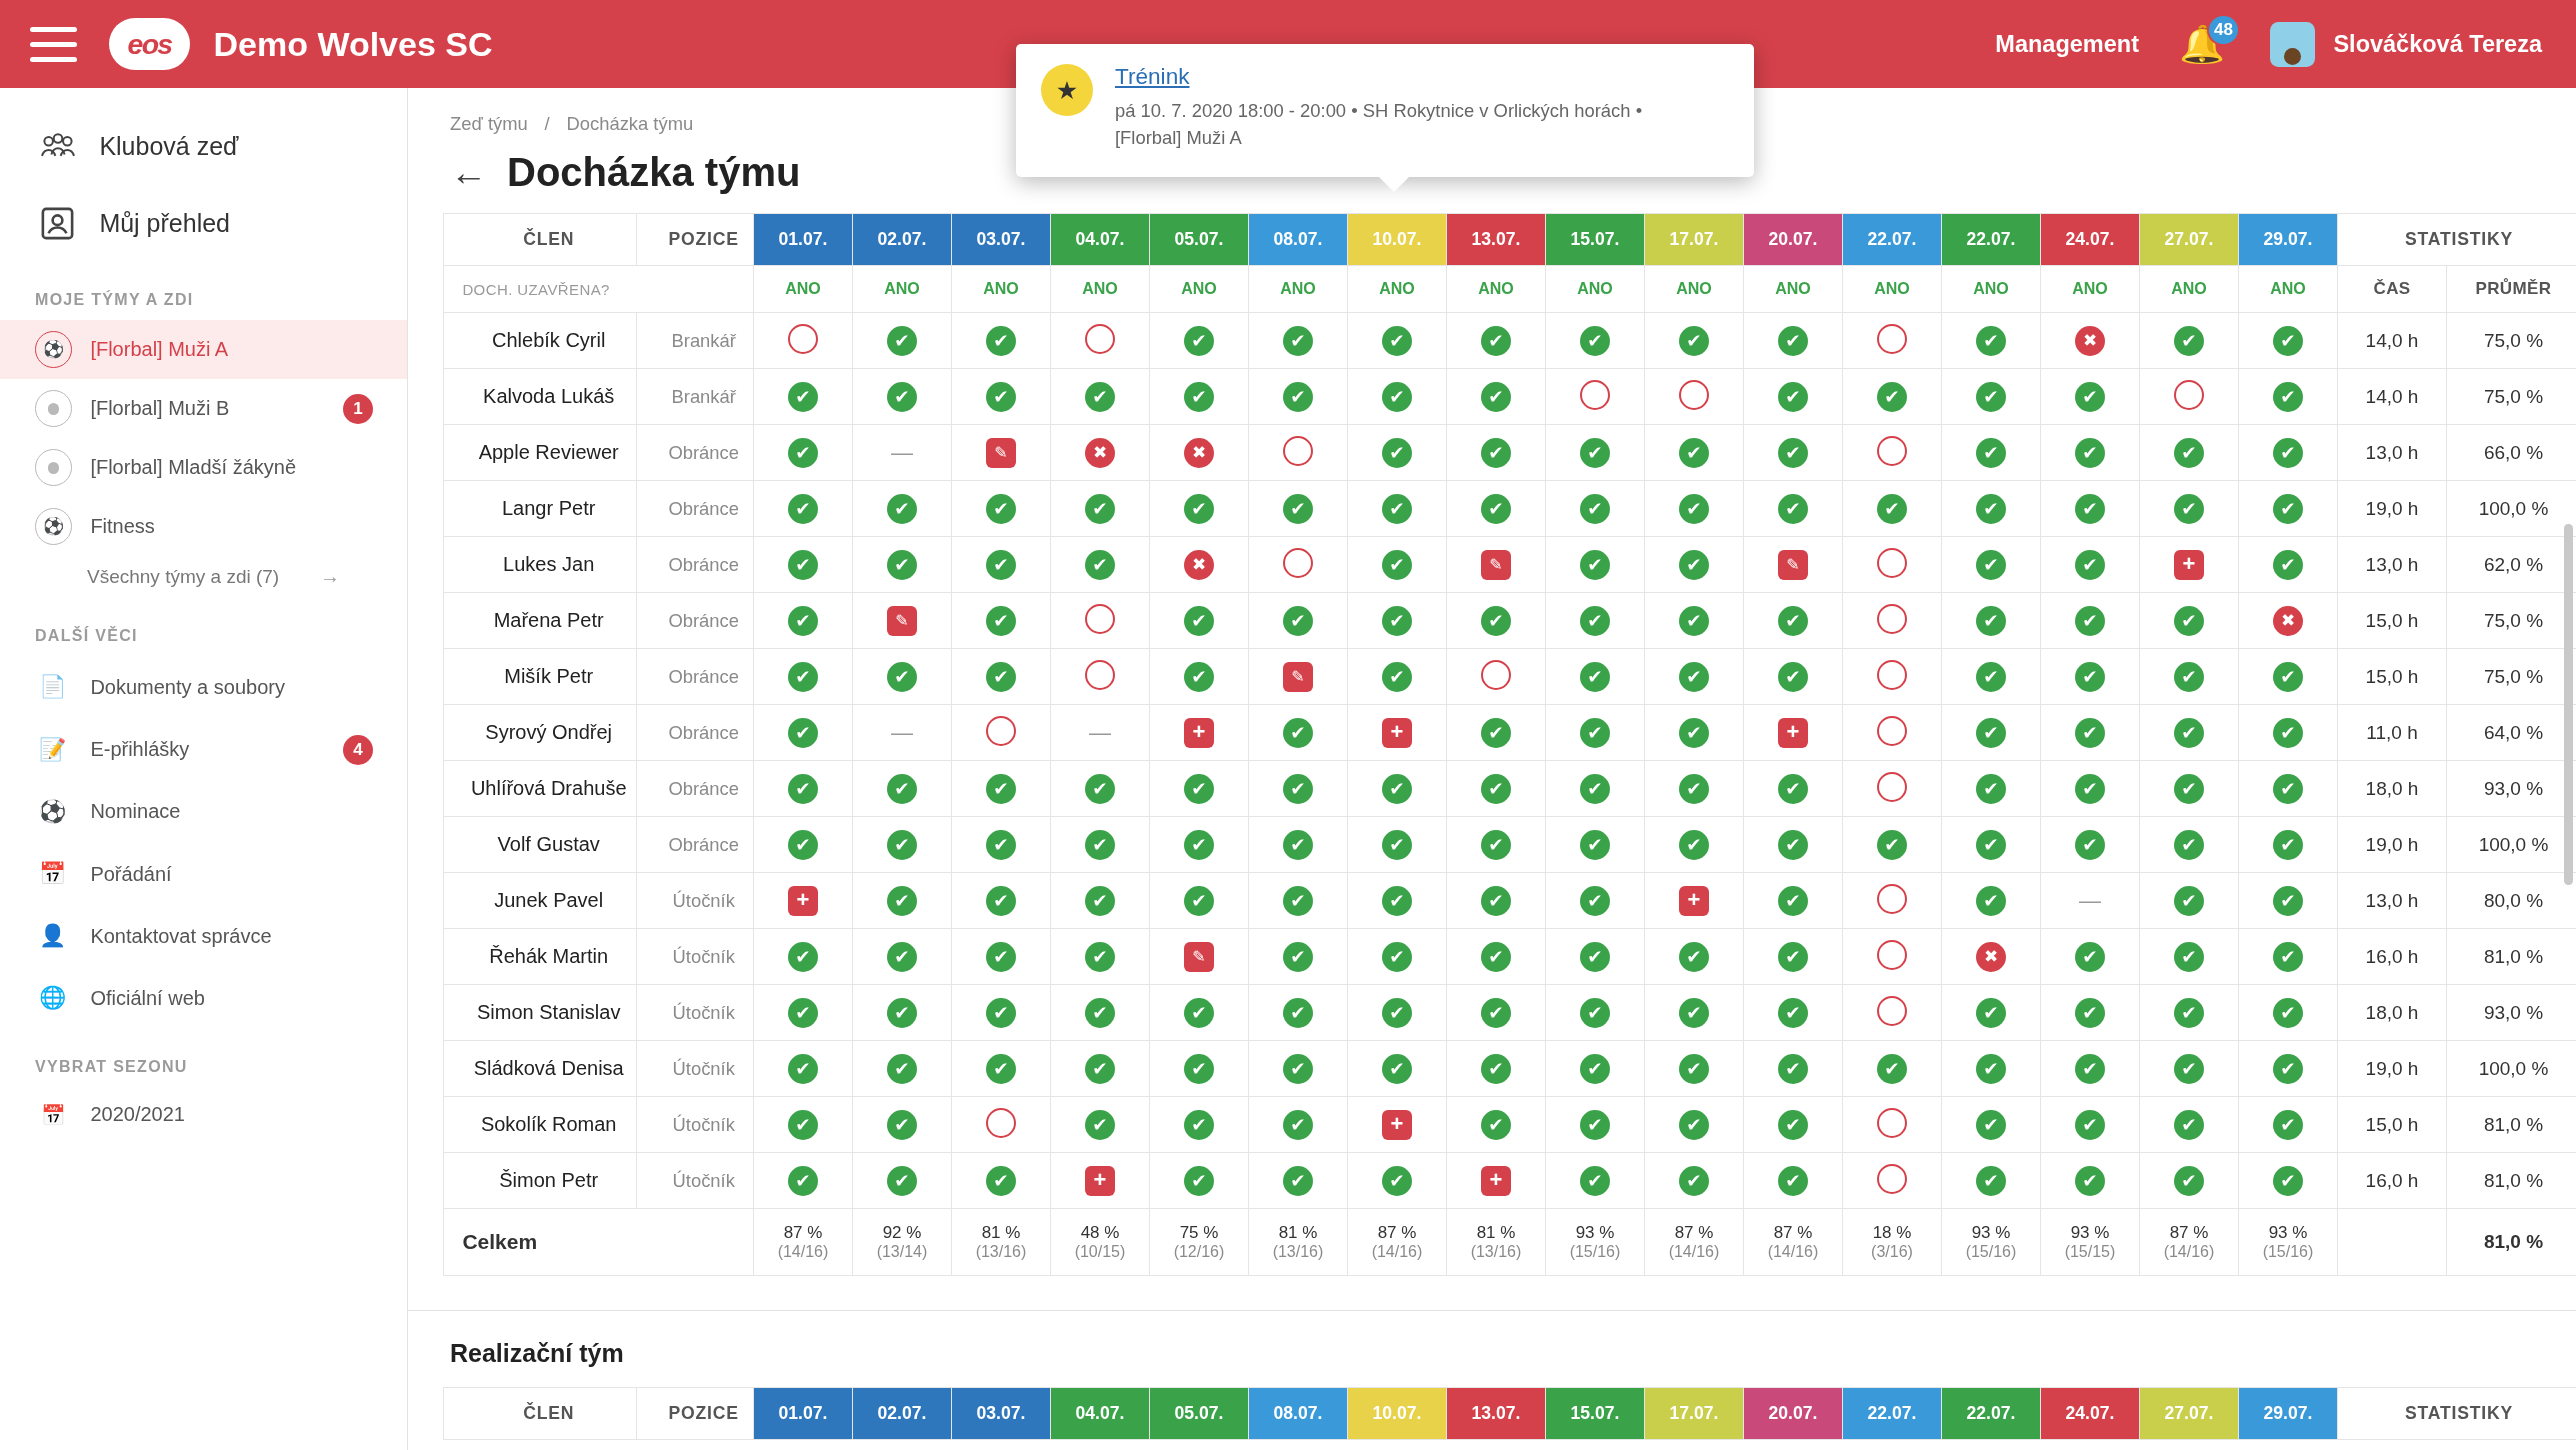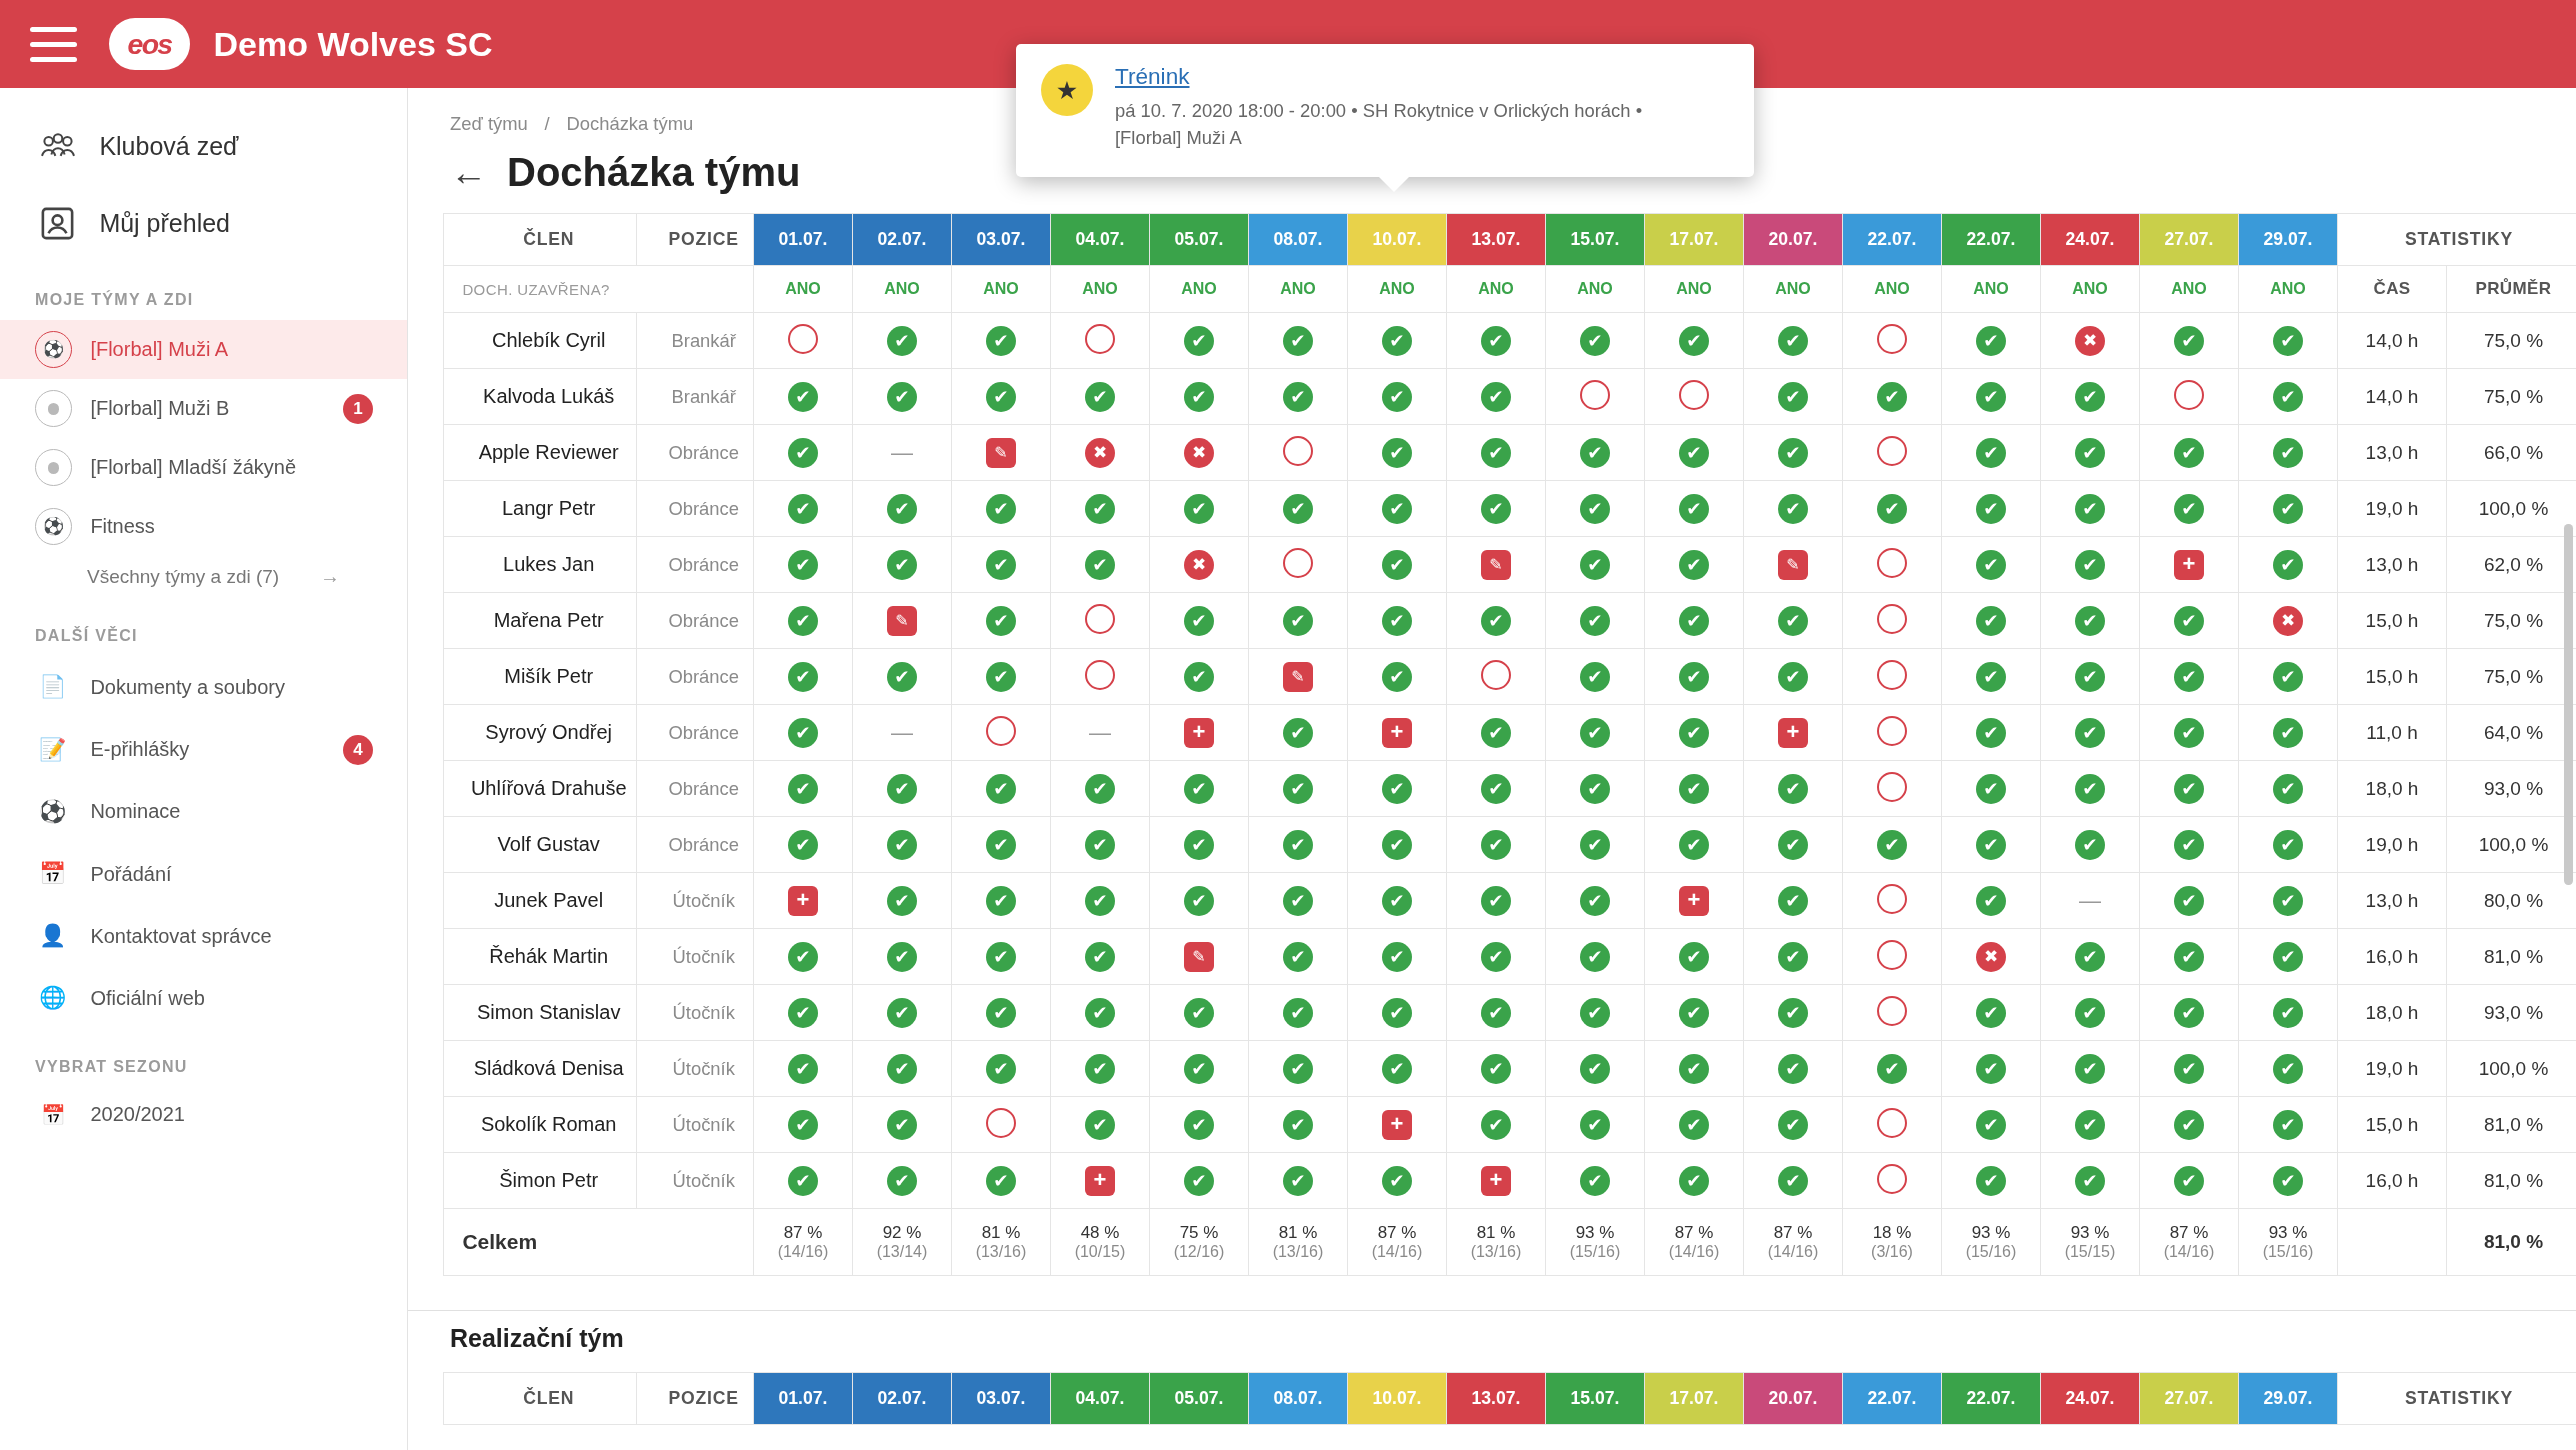--- a/index.html
+++ b/index.html
@@ -131,21 +131,21 @@
   
   .mk { display:inline-block; width:30px; height:30px; border-radius:50%; line-height:30px; font-size:18.4px; }
   .mk.ok { background:#3aa34a; color:#fff; }
   .mk.no { background:#fff; border:2.5px solid #d5414a; }
   .mk.x { background:#d5414a; color:#fff; font-size:17px;}
   .mk.pen { background:#d5414a; color:#fff; border-radius:5.9px; font-size:16px; }
   .mk.plus { background:#d5414a; color:#fff; border-radius:5.9px; font-weight:bold; font-size:22px; line-height:28.5px;}
   .mk.dash { background:transparent; color:#999; font-size:22px; }
 
   
-  .sec2 { margin-top:34px; border-top:0.8px solid #e0e0e0; padding-top:13px;}
+  .sec2 { margin-top:34px; border-top:0.8px solid #e0e0e0; padding-top:28px;}
   .sec2 h2 { font-size:25px; margin:0 0 18.4px 42px; color:#222; }
 
   
   .popup {
     position:absolute; left:1016px; top:44px; width:738px;
     background:#fff; border-radius:5px;
     box-shadow:0 5px 22px rgba(0,0,0,.28);
     z-index:50;
   }
   .popup .ptitle { font-size:22px; color:#333; padding:22px 25px; border-bottom:0.8px solid #e8e8e8; }
@@ -171,20 +171,31 @@
 <div class="topbar">
   <div class="hamburger">
     <span></span>
       <span></span>
       <span></span>
   </div>
   <div class="logo-badge">
     <span>eos</span>
   </div>
   <div class="brand-title">Demo Wolves SC</div>
+  <div class="topbar-right">
+    <div class="mgmt">Management</div>
+    <div class="bell-wrap">
+      <div class="bell">🔔</div>
+      <div class="bell-badge">48</div>
+    </div>
+    <div class="avatar">
+        <div class="head"></div>
+      </div>
+    <div class="user-name">Slováčková Tereza</div>
+  </div>
 </div>
 
 <div class="sidebar">
 
   <div class="side-main">
     <div class="ic">
       <svg width="40" height="35" viewBox="0 0 30 24" fill="none" stroke="#444" stroke-width="1.5">
         <circle cx="8" cy="8" r="3.2"></circle>
           <circle cx="15" cy="6" r="3.2"></circle>
           <circle cx="22" cy="8" r="3.2"></circle>

